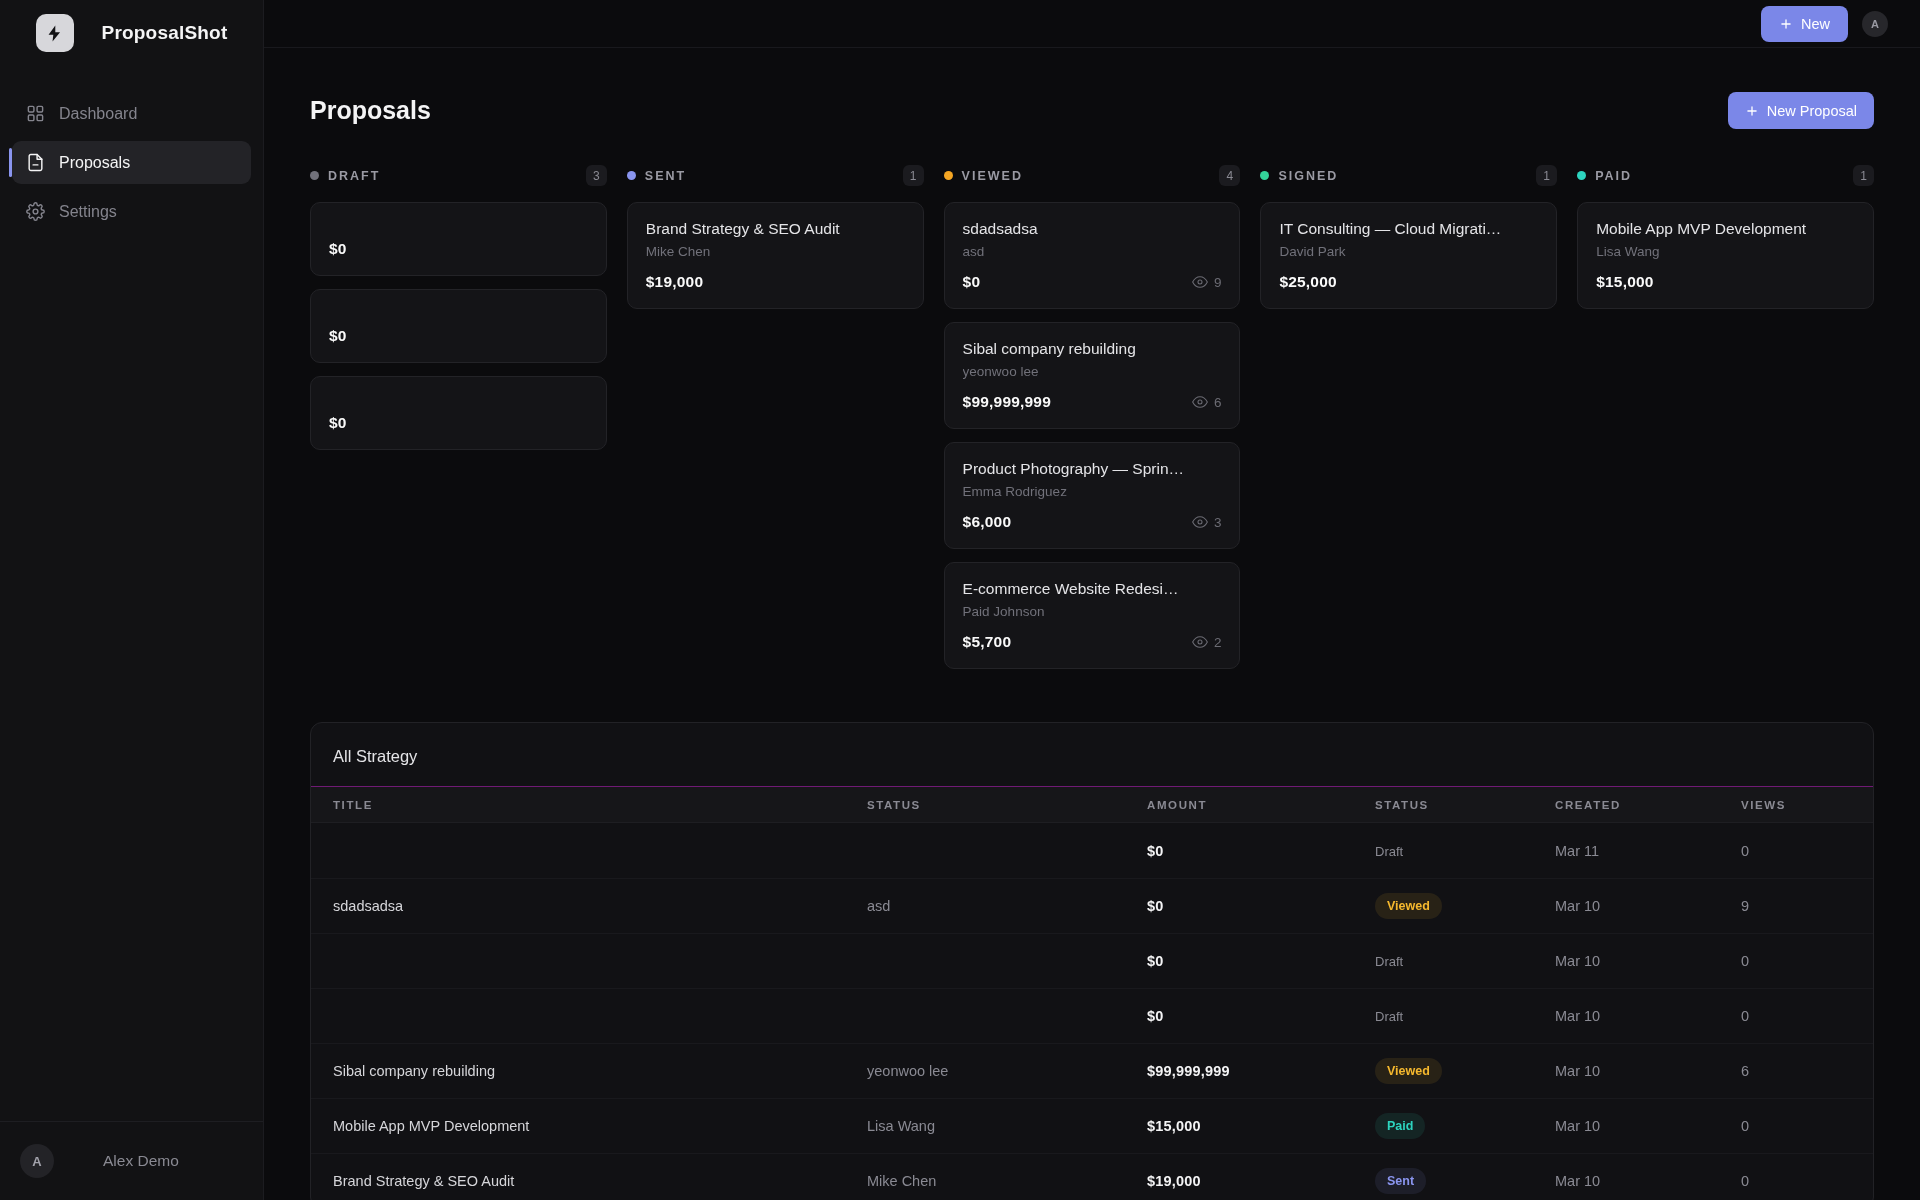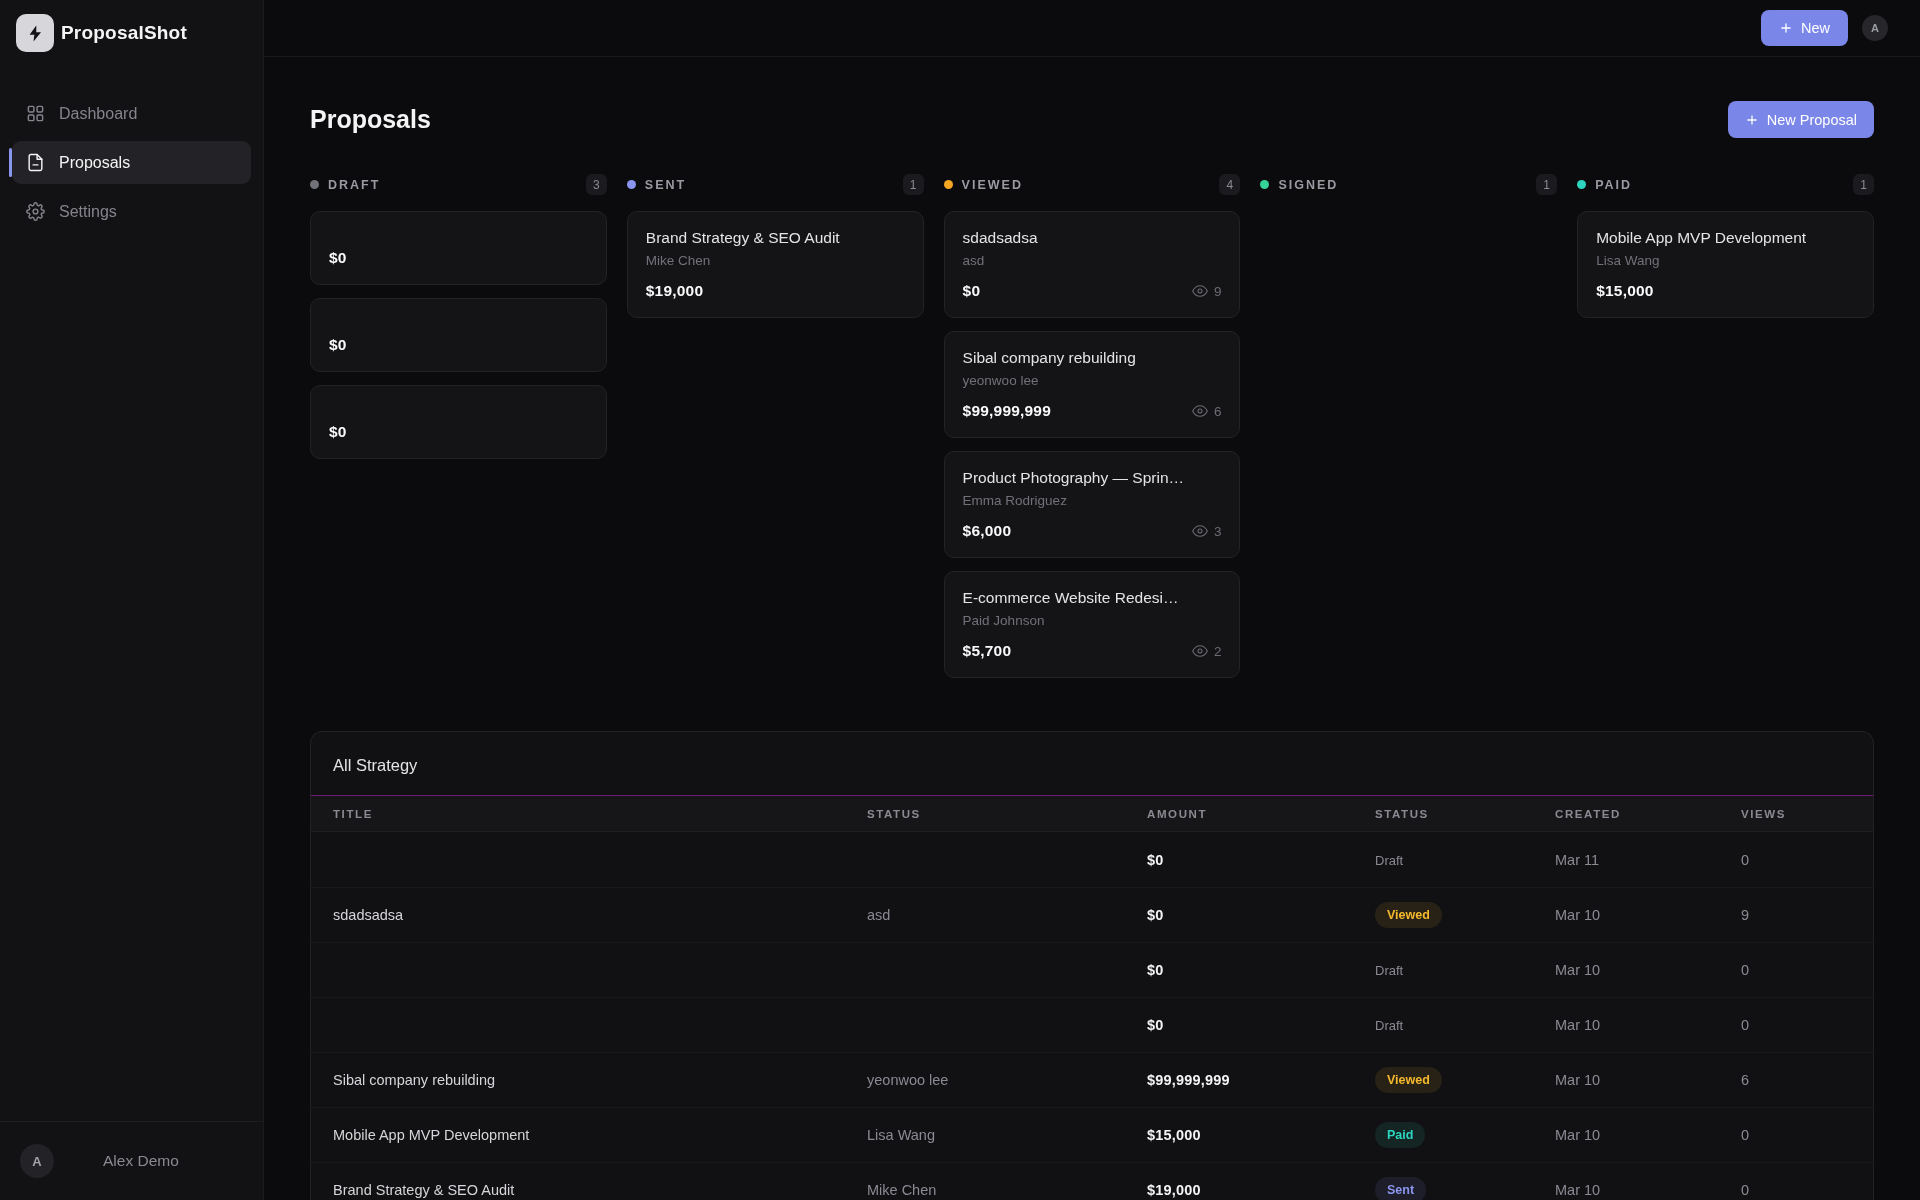--- a/index.html
+++ b/index.html
@@ -5,35 +5,35 @@
   * { box-sizing: border-box; }
   html,body { margin:0; padding:0; }
   body {
     width:1920px; height:1200px; overflow:hidden;
     background:#0b0b0d; color:#e4e4e7;
     font-family:"Liberation Sans", sans-serif;
     display:flex;
   }
   
   .sidebar { width:264px; min-width:264px; background:#121214; border-right:1px solid #1c1c20; display:flex; flex-direction:column; }
-  .brand { display:flex; align-items:center; gap:7px; padding:14px 16px; }
+  .brand { display:flex; align-items:center; gap:28px; padding:14px 16px;justify-content:center; }
   .brand-icon { width:38px; height:38px; border-radius:10px; background:#d7d7db; display:flex; align-items:center; justify-content:center; }
   .brand-icon svg { width:19px; height:19px; fill:#131316; }
   .brand-name { font-size:19px; font-weight:700; color:#f4f4f5; letter-spacing:.2px; }
   .nav { padding:26px 12px; display:flex; flex-direction:column; gap:6px; }
   .nav-item { position:relative; display:flex; align-items:center; gap:14px; padding:12px 14px; border-radius:9px; color:#84848d; font-size:16px; cursor:pointer; }
   .nav-item svg { width:19px; height:19px; stroke:currentColor; fill:none; stroke-width:1.8; stroke-linecap:round; stroke-linejoin:round; flex:none; }
   .nav-item.active { background:#232327; color:#f4f4f5; }
   .nav-item.active::before { content:""; position:absolute; left:-3px; top:7px; bottom:7px; width:3px; border-radius:2px; background:#8a95ef; }
   .sidebar-footer { margin-top:auto; border-top:1px solid #1e1e22; padding:22px 20px; display:flex; align-items:center; gap:13px; cursor:pointer; }
   .user-avatar { width:34px; height:34px; border-radius:50%; background:#232327; color:#a1a1aa; display:flex; align-items:center; justify-content:center; font-size:13px; font-weight:700; }
   .user-name { color:#8a8a93; font-size:15.5px;margin-left:36px; }
   
   .main { flex:1; display:flex; flex-direction:column; min-width:0; }
-  .topbar { height:57px; border-bottom:1px solid #19191d; display:flex; align-items:center; justify-content:flex-end; gap:14px; padding:0 32px; flex:none; }
+  .topbar { height:48px; border-bottom:1px solid #19191d; display:flex; align-items:center; justify-content:flex-end; gap:14px; padding:0 32px; flex:none; }
   .btn { display:inline-flex; align-items:center; gap:8px; background:#7b87e8; color:#fff; border:none; border-radius:8px; font-family:inherit; cursor:pointer; }
   .btn svg { width:14px; height:14px; stroke:#fff; stroke-width:2.2; stroke-linecap:round; fill:none; }
   .btn-new { height:36px; padding:0 18px; font-size:14.5px; font-weight:500; }
   .topbar-avatar { width:26px; height:26px; border-radius:50%; background:#27272b; color:#9a9aa3; font-size:11px; font-weight:700; display:flex; align-items:center; justify-content:center; cursor:pointer; }
   .content { flex:1; padding:44px 46px 0; overflow:hidden; }
   .page-head { display:flex; align-items:center; justify-content:space-between; }
   .page-title { font-size:25px; font-weight:600; color:#f4f4f5; margin:0; }
   .btn-new-proposal { height:37px; padding:0 17px; font-size:14.5px; font-weight:500; }
   
   .board { display:grid; grid-template-columns:repeat(5,1fr); gap:20px; margin-top:36px; align-items:start; }
@@ -249,20 +249,27 @@
           </div>
         </div>
       </div>
 
       <div class="col">
         <div class="col-head">
           <span class="dot dot-signed"></span>
           <span class="col-label">SIGNED</span>
           <span class="col-count">1</span>
         </div>
+        <div class="card">
+          <div class="card-title">IT Consulting — Cloud Migrati…</div>
+          <div class="card-client">David Park</div>
+          <div class="card-foot">
+              <span class="card-amount">$25,000</span>
+            </div>
+        </div>
       </div>
 
       <div class="col">
         <div class="col-head">
           <span class="dot dot-paid"></span>
           <span class="col-label">PAID</span>
           <span class="col-count">1</span>
         </div>
         <div class="card">
           <div class="card-title">Mobile App MVP Development</div>

